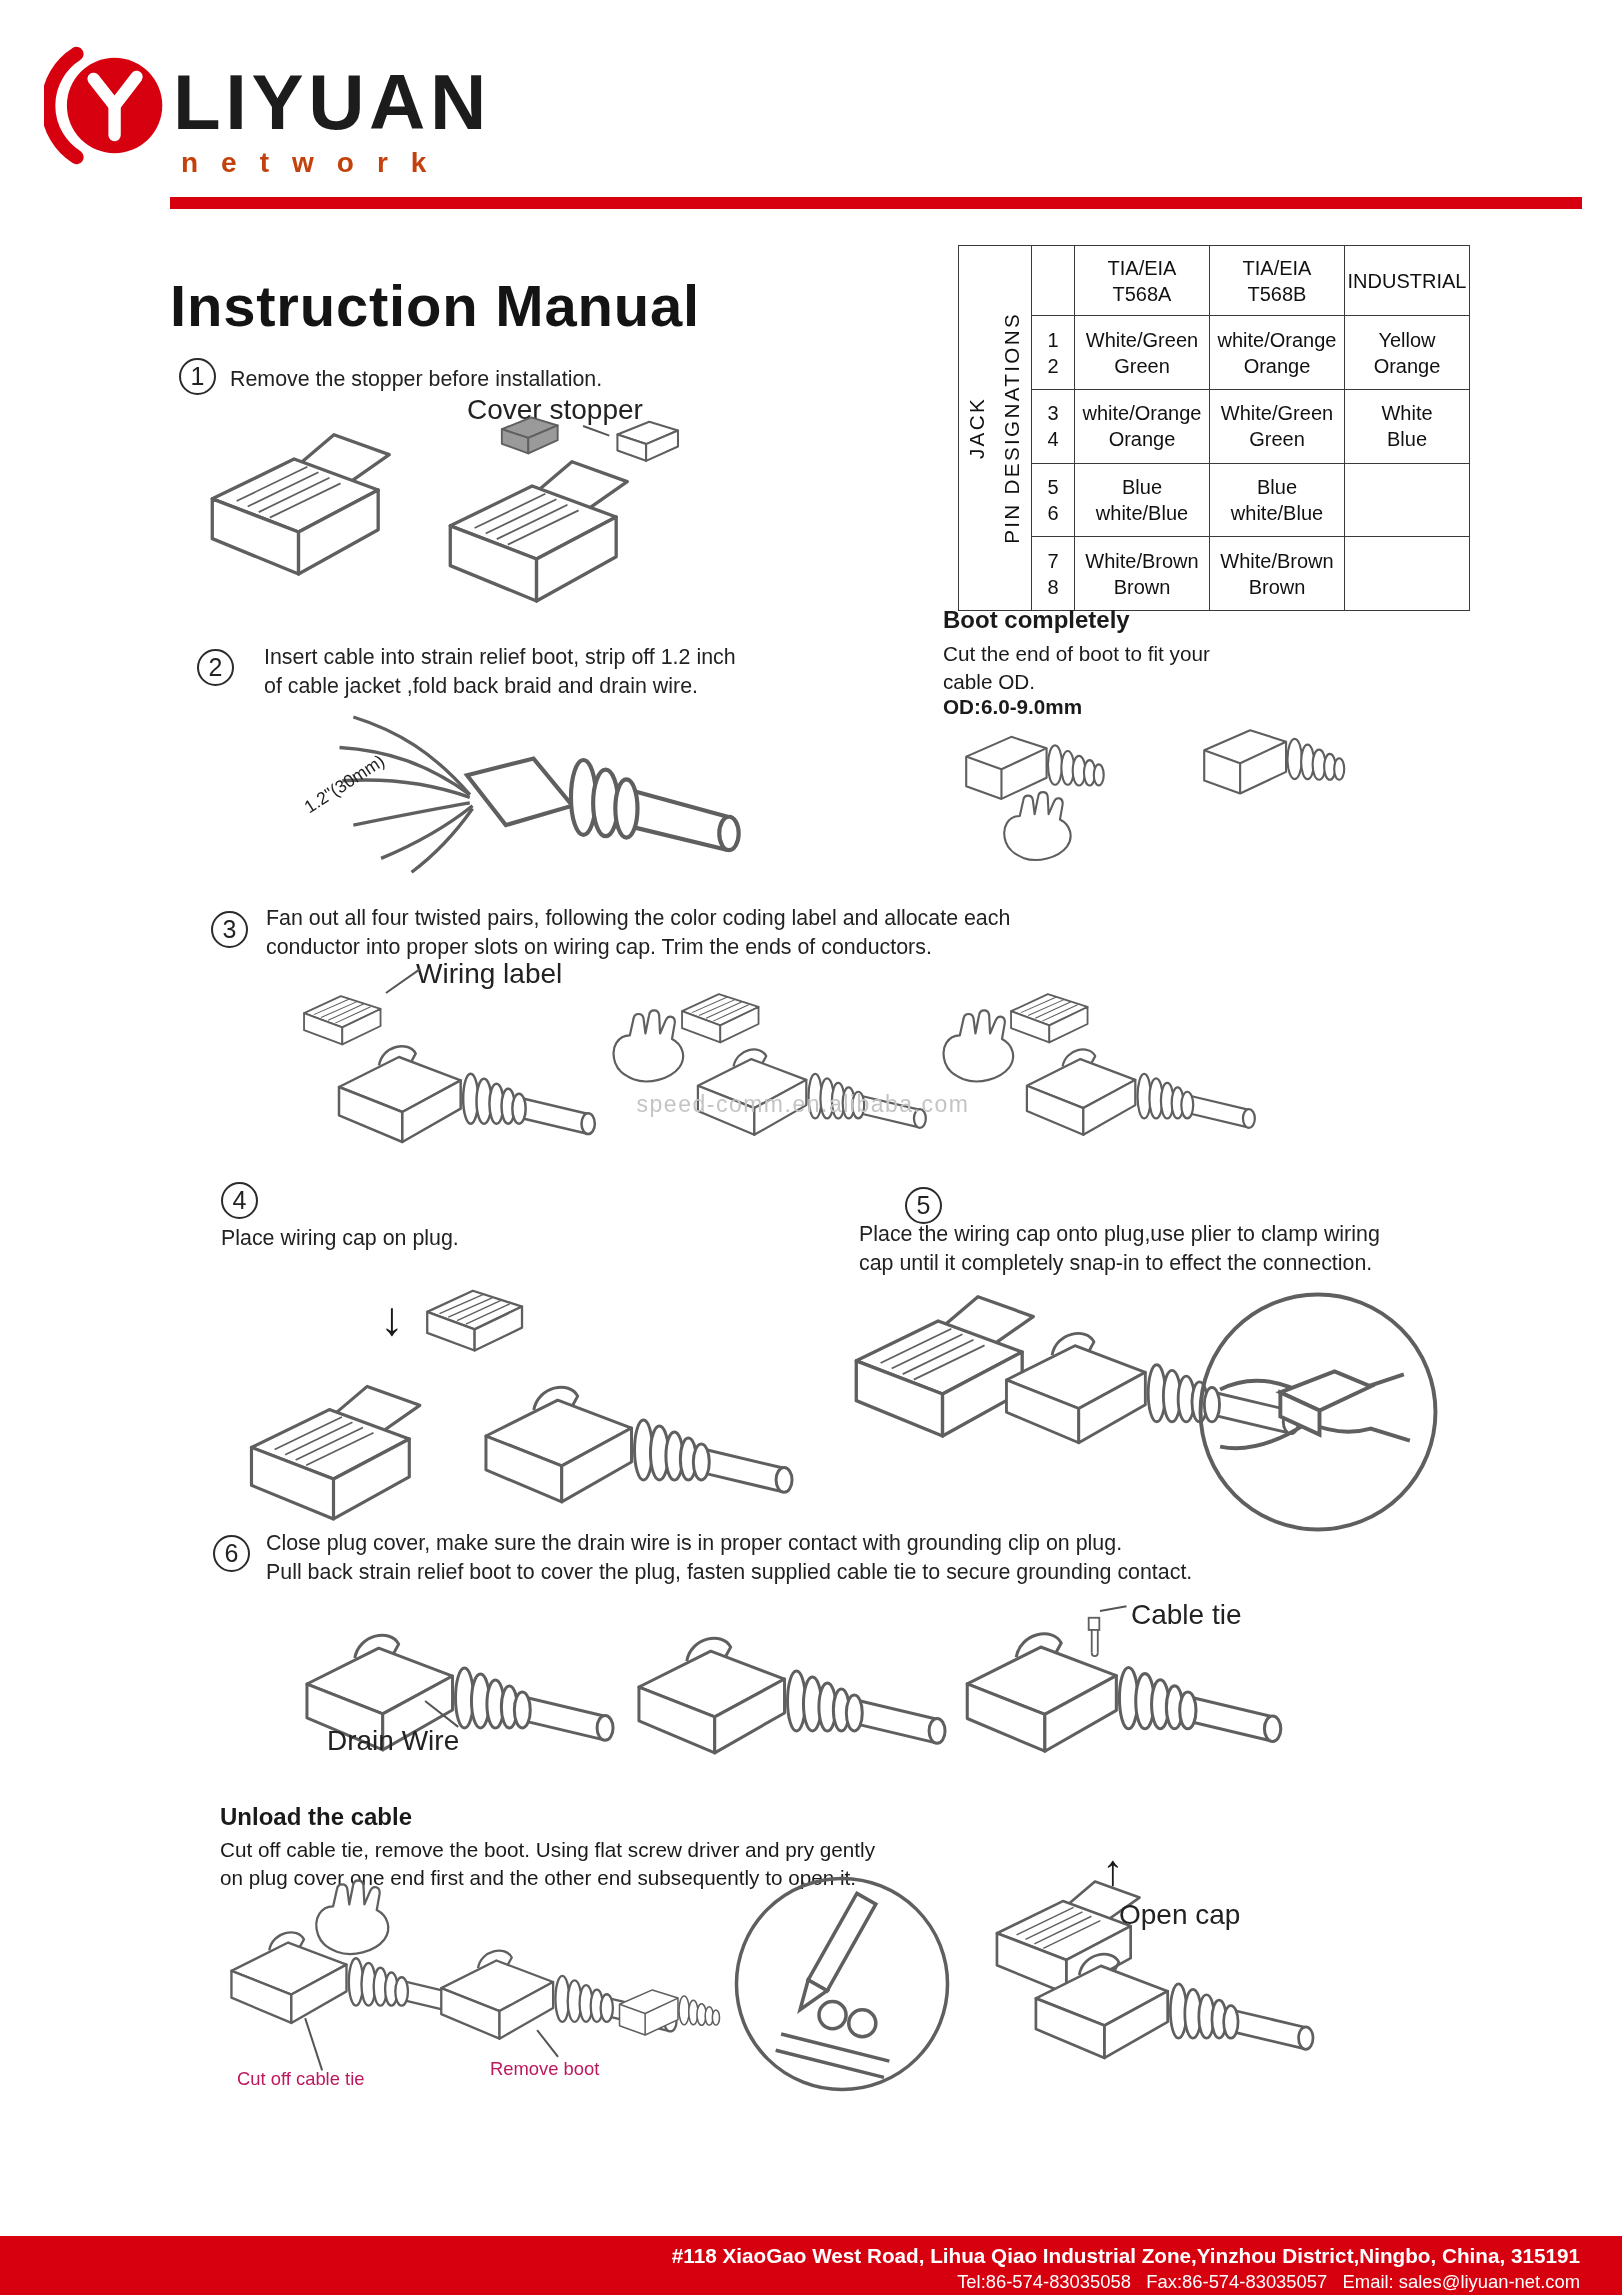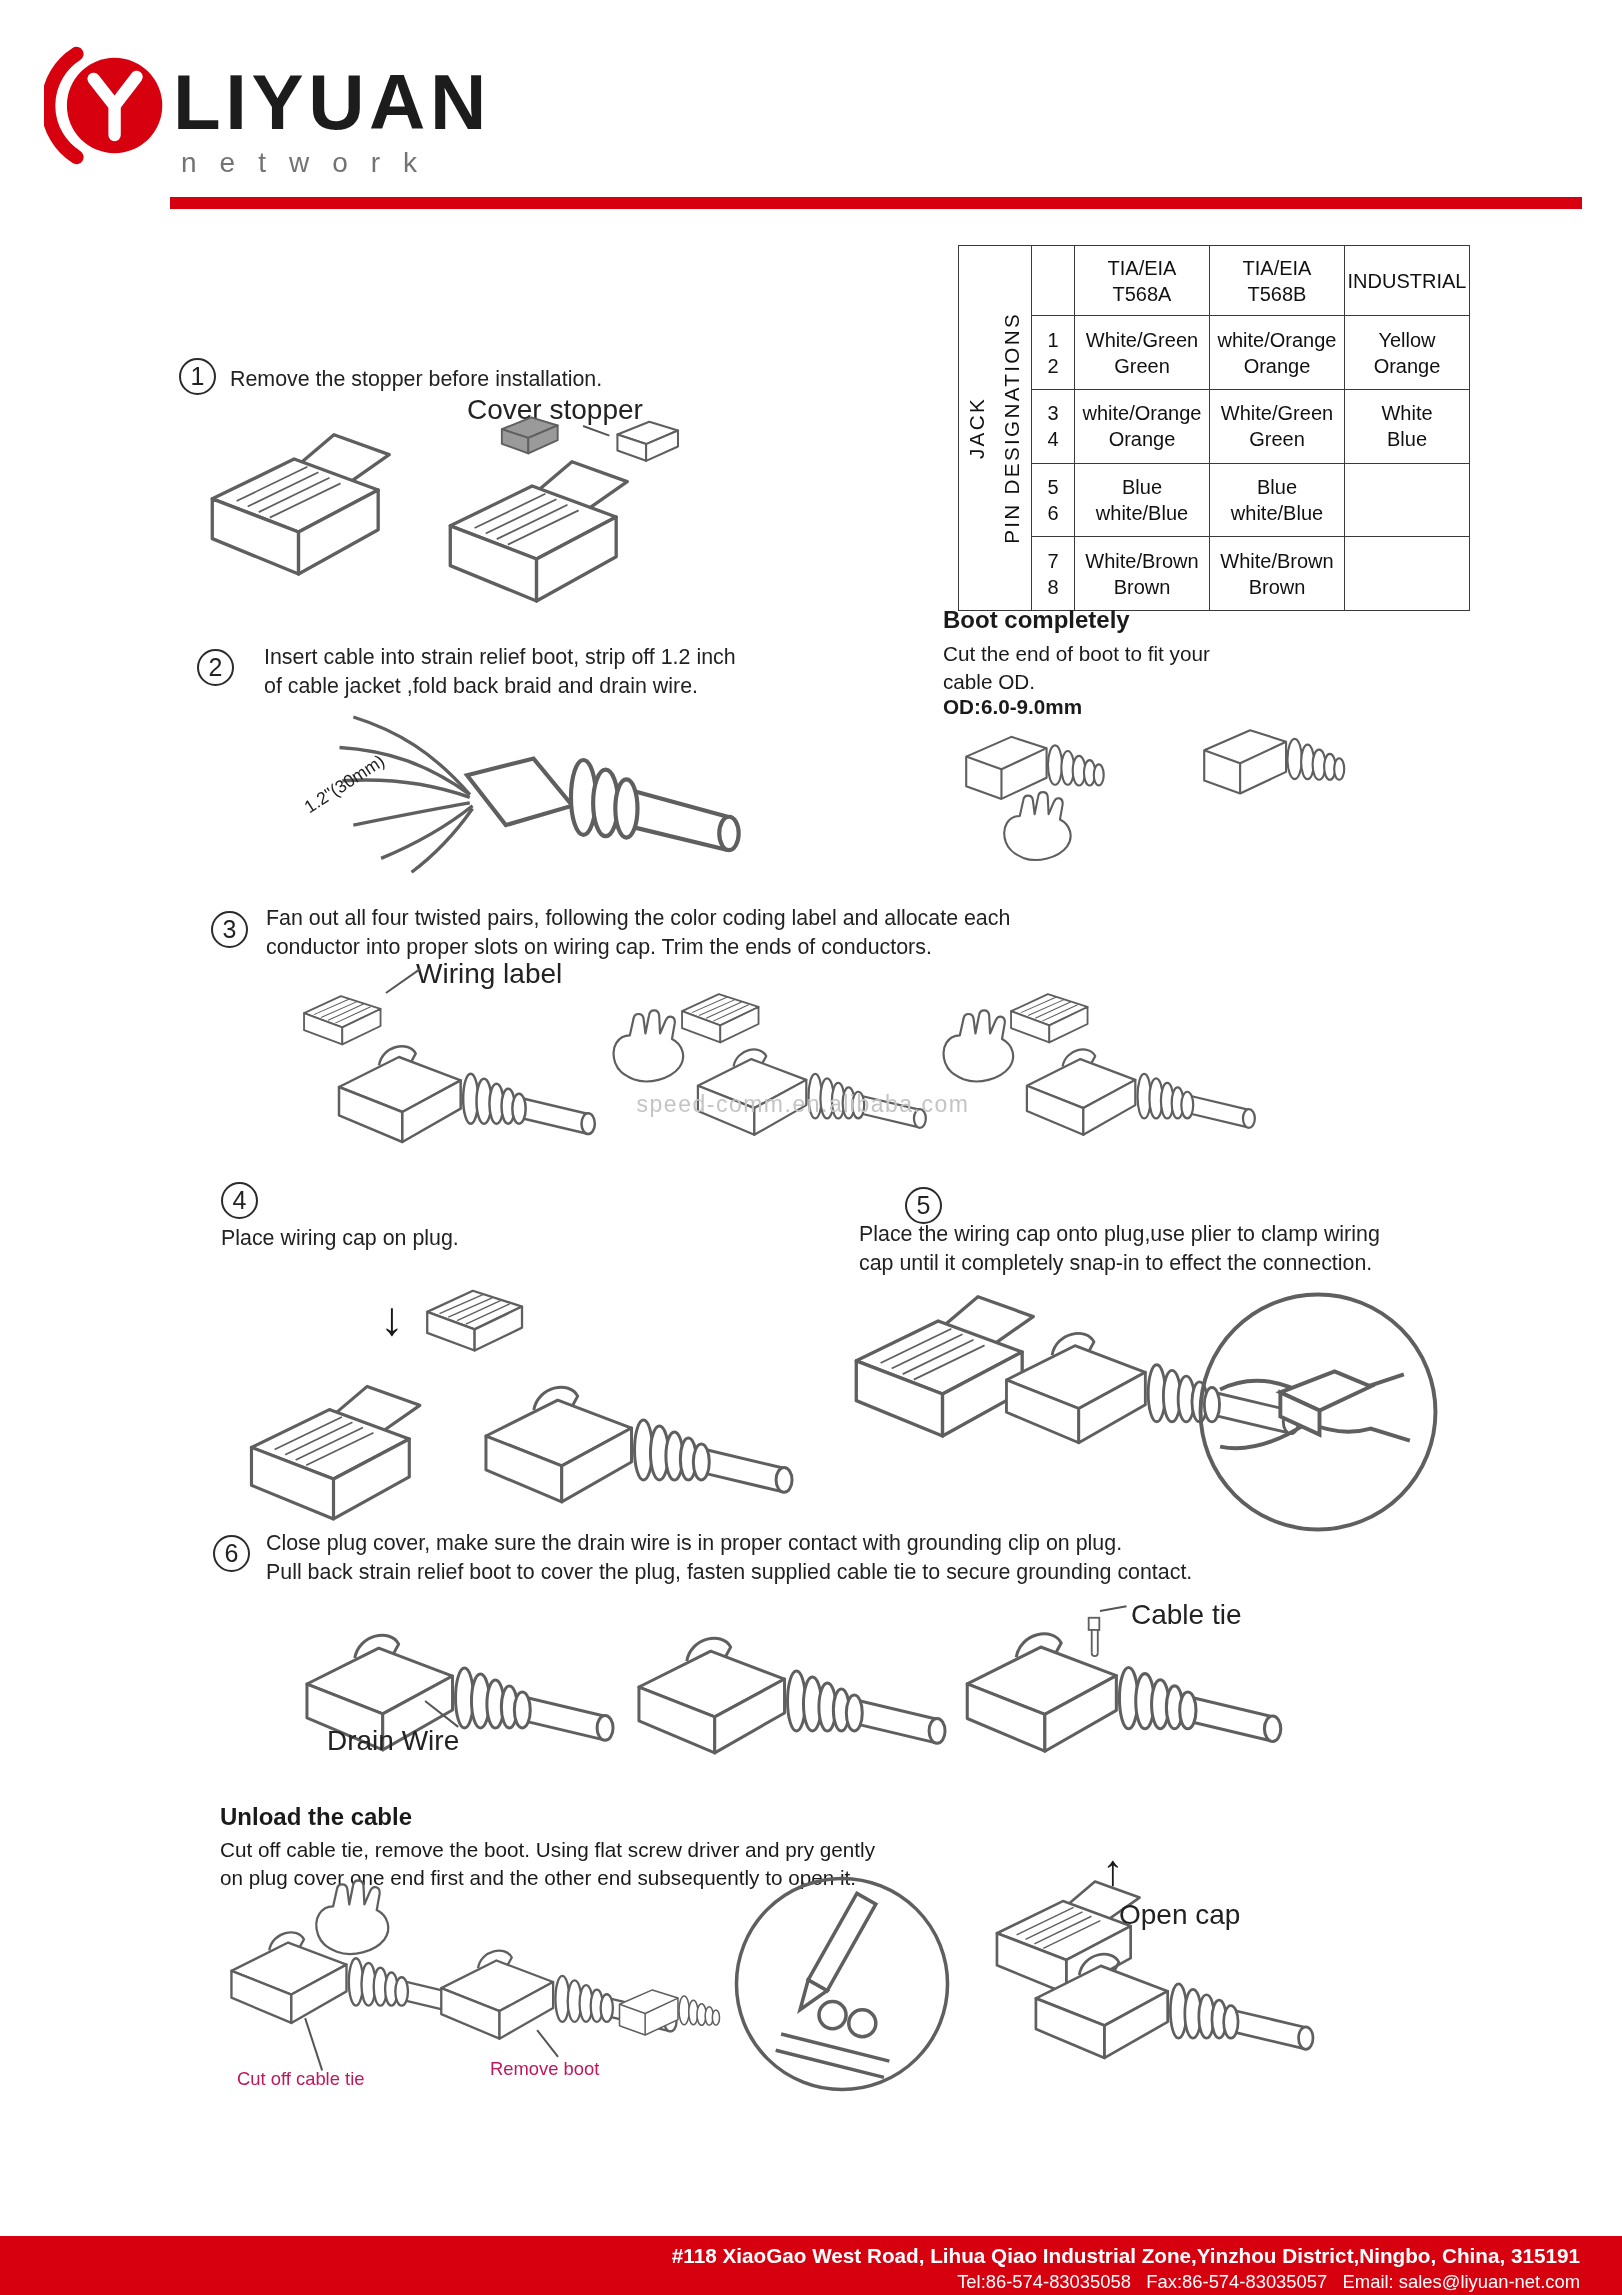--- a/index.html
+++ b/index.html
@@ -3,21 +3,21 @@
 <meta charset="utf-8">
 <style>
   * { margin:0; padding:0; box-sizing:border-box; }
   html,body { background:#ffffff; }
   body { font-family:"Liberation Sans", sans-serif; color:#1a1a1a; }
   .page { position:relative; width:1623px; height:2295px; background:#fff; overflow:hidden; }
 
   
   .logo { position:absolute; left:44px; top:44px; width:124px; height:125px; }
   .brand { position:absolute; left:173px; top:57px; font-size:78px; font-weight:bold; letter-spacing:4.6px; color:#1c1c1c; }
-  .brand-sub { position:absolute; left:181px; top:147px; font-size:28px; font-weight:normal; letter-spacing:23px; color:#737373; }
+  .brand-sub { position:absolute; left:181px; top:147px; font-size:28px; font-weight:bold; letter-spacing:23px; color:#c2410c; }
   .brand-rule { position:absolute; left:170px; top:197px; width:1412px; height:11.5px; background:#d6000f; }
 
   .title { position:absolute; left:170px; top:272px; font-size:58px; font-weight:bold; color:#141414; letter-spacing:0.8px; }
 
   .circle-num { position:absolute; width:37px; height:37px; border:2.3px solid #2b2b2b; border-radius:50%;
                 display:flex; align-items:center; justify-content:center; font-size:25px; color:#222; }
   .step-text { position:absolute; font-size:21.4px; line-height:1.35; color:#222; white-space:pre-line; }
   .small-label { position:absolute; font-size:28px; color:#222; }
   .leader { position:absolute; height:2.3px; background:#555; transform-origin:left center; }
   .ill { position:absolute; overflow:visible; }
@@ -185,20 +185,21 @@
     <g stroke="#fff" stroke-width="13" stroke-linecap="round" fill="none">
       <path d="M52,36 L74,64"></path>
       <path d="M97,34 L74,64"></path>
       <path d="M74,64 L74,95"></path>
     </g>
   </svg>
   <div class="brand">LIYUAN</div>
   <div class="brand-sub">network</div>
   <div class="brand-rule"></div>
 
+  <h1 class="title">Instruction Manual</h1>
 
   <div class="circle-num" style="left:179px;top:358px;">1</div>
   <div class="step-text" style="left:230px;top:365px;">Remove the stopper before installation.</div>
   <div class="small-label" style="left:467px;top:394px;">Cover stopper</div>
   <div class="leader" style="left:583px;top:425px;width:27.5px;transform:rotate(20deg);"></div>
   <svg class="ill" style="left:190px;top:428px;width:237px;height:166px;" viewBox="0 0 310 217" width="237" height="166">
       <use href="#sym-plug"></use>
     </svg>
   <svg class="ill" style="left:428px;top:455px;width:237px;height:166px;" viewBox="0 0 310 217" width="237" height="166">
       <use href="#sym-plug"></use>

